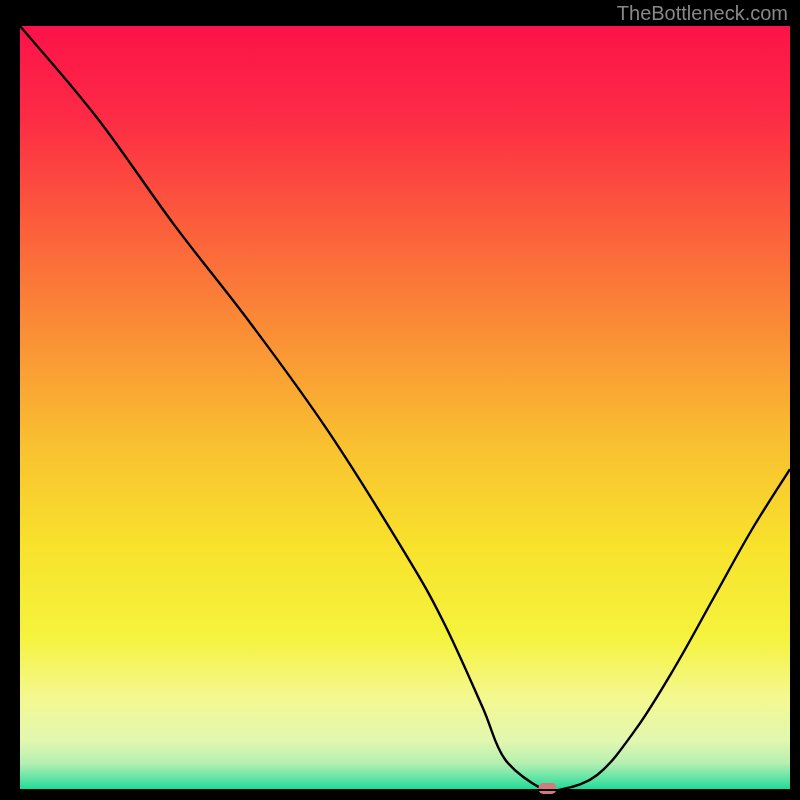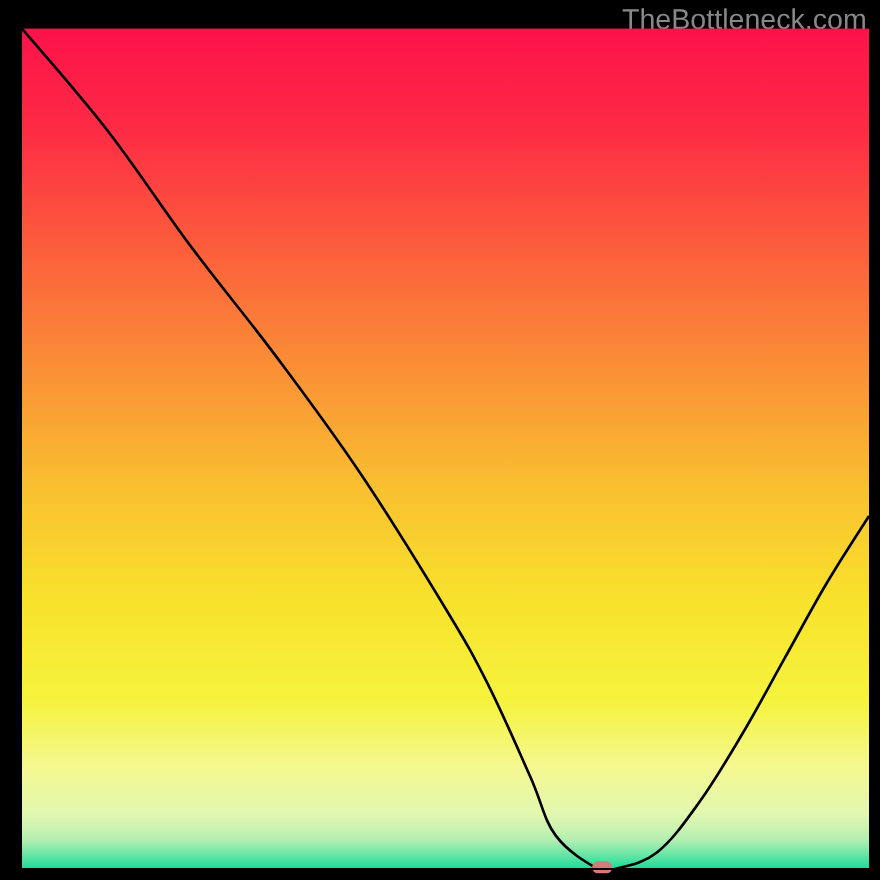--- a/index.html
+++ b/index.html
@@ -15,21 +15,21 @@
     width: 800px;
     height: 800px;
     background: #000;
   }
   .watermark {
     position: absolute;
     top: 2px;
     right: 12px;
     color: #888;
     font-family: Arial, Helvetica, sans-serif;
-    font-size: 26px;
+    font-size: 20px;
     font-weight: 400;
     letter-spacing: 0;
   }
   svg.plot {
     position: absolute;
     left: 0;
     top: 0;
   }
 </style>
 </head>

